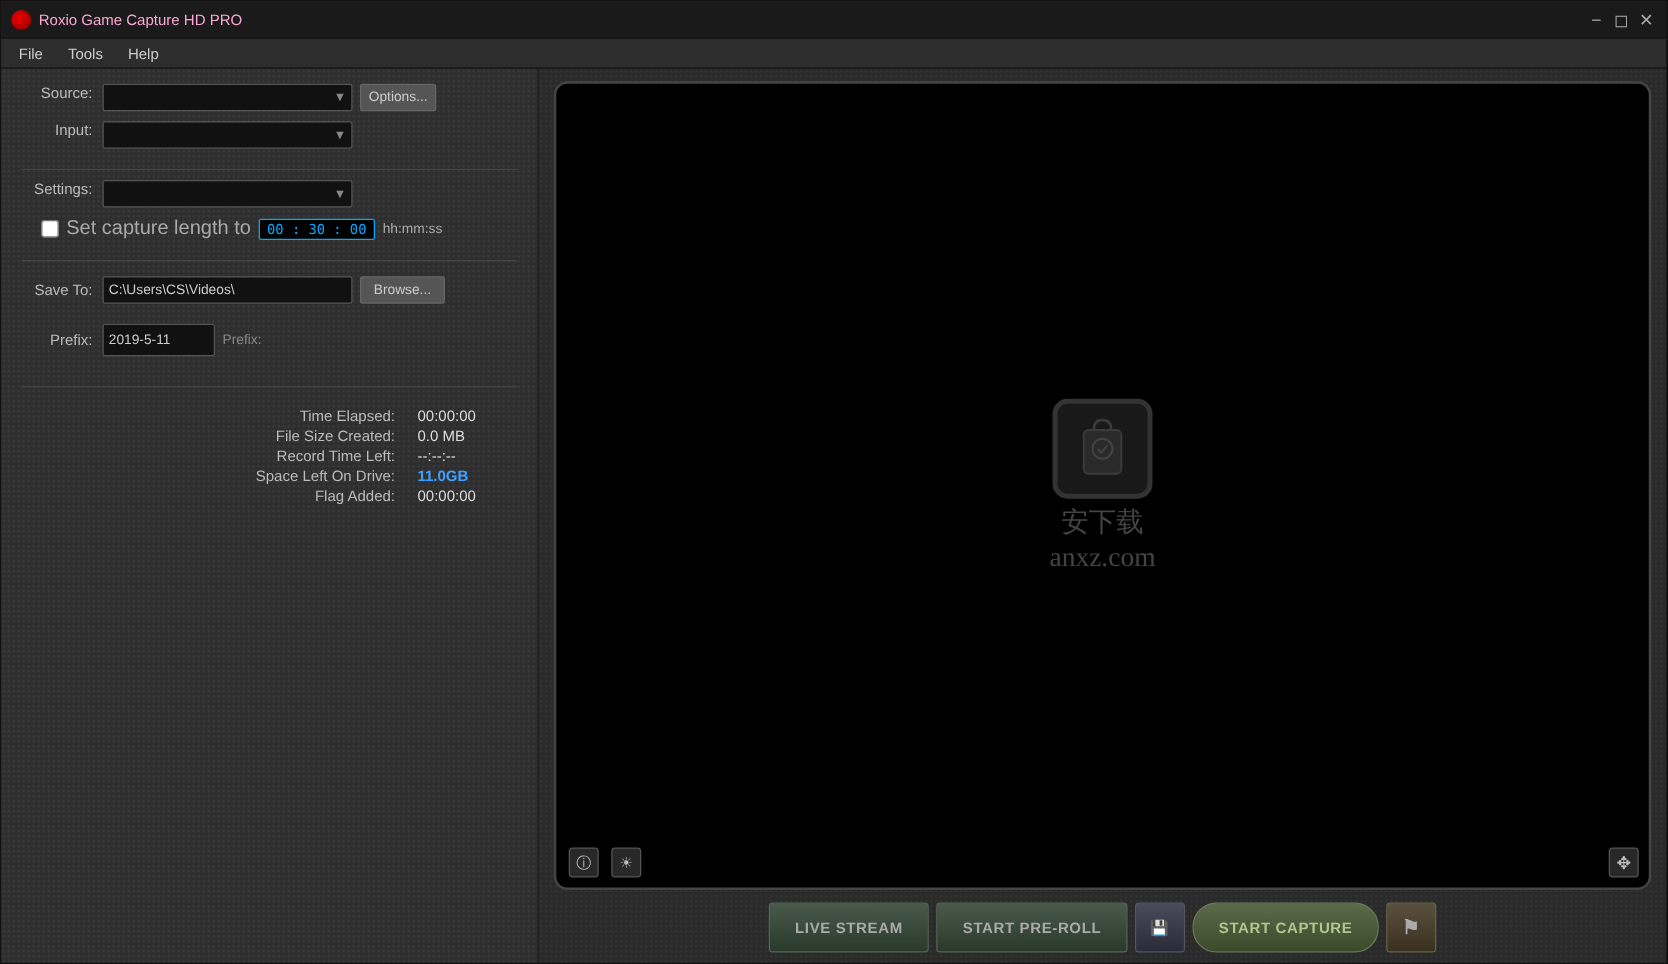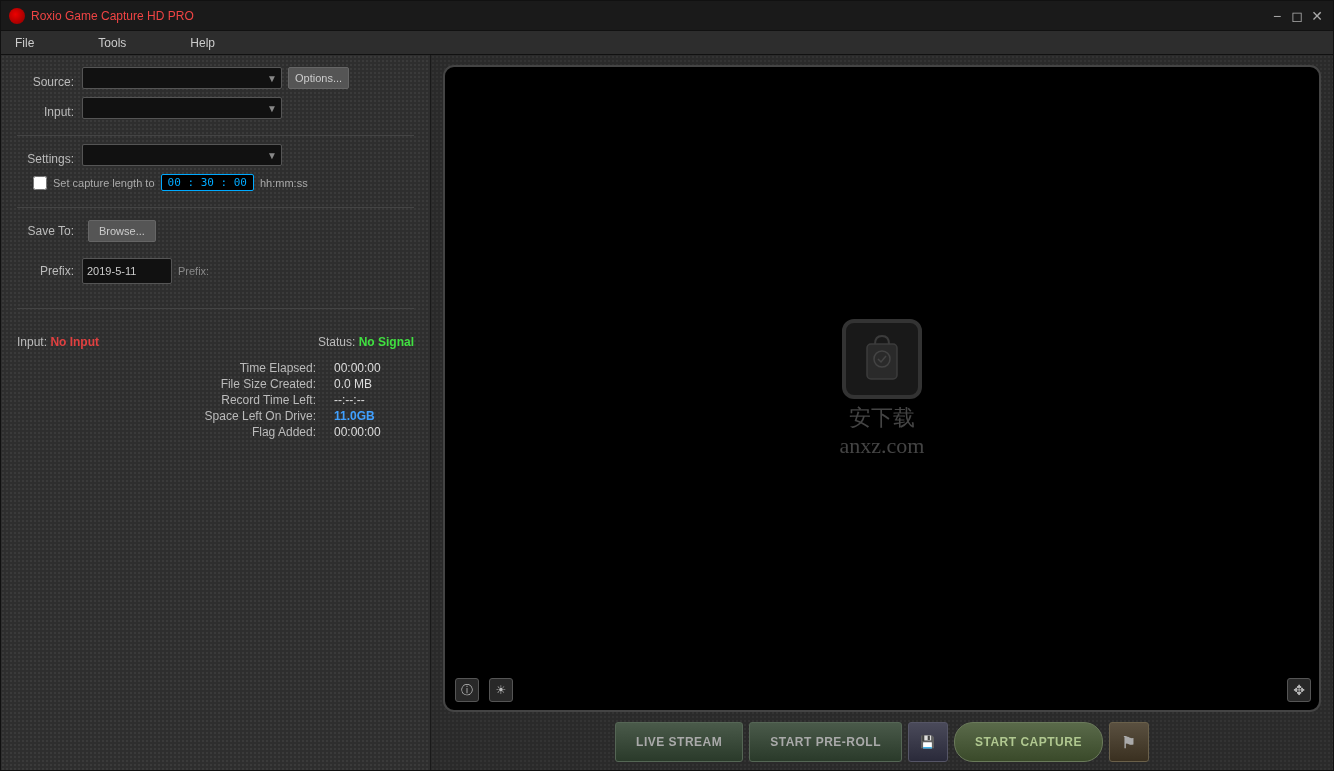--- a/index.html
+++ b/index.html
@@ -23,21 +23,21 @@
       border-bottom: 1px solid #111;
     }
     #titlebar .app-icon {
       width: 16px; height: 16px;
       background: radial-gradient(circle at 40% 40%, #e00, #800);
       border-radius: 50%;
       margin-right: 6px;
       flex-shrink: 0;
     }
     #titlebar .title-text {
-      color: #ef4444;
+      color: #f9a8d4;
       font-size: 12px;
       flex: 1;
     }
     .title-controls {
       display: flex;
       gap: 4px;
     }
     .title-btn {
       width: 16px; height: 16px;
       background: none;
@@ -50,21 +50,20 @@
     }
 
     
     #menubar {
       background: #2d2d2d;
       height: 24px;
       display: flex;
       align-items: center;
       padding: 0 4px;
       border-bottom: 1px solid #111;
-      gap: 44px;
     }
     .menu-item {
       padding: 2px 10px;
       color: #ccc;
       cursor: pointer;
       font-size: 12px;
     }
 
     
     #main-layout {
@@ -80,21 +79,21 @@
       background-size: 4px 4px;
       padding: 12px 16px;
       border-right: 1px solid #1a1a1a;
       display: flex;
       flex-direction: column;
       gap: 0;
     }
 
     .form-row {
       display: flex;
-      align-items: flex-end;
+      align-items: flex-start;
       margin-bottom: 8px;
     }
     .form-label {
       width: 65px;
       color: #bbb;
       font-size: 12px;
       text-align: right;
       padding-right: 8px;
       flex-shrink: 0;
     }
@@ -139,21 +138,21 @@
       gap: 6px;
       margin-bottom: 8px;
       padding-left: 16px;
     }
     .capture-checkbox {
       width: 14px; height: 14px;
       accent-color: #555;
     }
     .capture-length-label {
       color: #aaa;
-      font-size: 11px;
+      font-size: 16px;
     }
     .time-display {
       background: #000;
       border: 1px solid #0af;
       color: #0af;
       font-size: 11px;
       padding: 1px 6px;
       font-family: monospace;
       border-radius: 2px;
     }
@@ -459,43 +458,32 @@
       <span class="capture-length-label">Set capture length to</span>
       <span class="time-display">00 : 30 : 00</span>
       <span class="hhmm-label">hh:mm:ss</span>
     </div>
 
     <div class="divider"></div>
 
     <div class="save-section">
       <div class="save-row">
         <span class="save-label">Save To:</span>
+        <input type="text" class="path-input" value="C:\Users\CS\Videos\" style="">
         <button class="browse-btn">Browse...</button>
       </div>
       <div class="save-row">
         <span class="save-label">Prefix:</span>
         <input type="text" class="prefix-input" value="2019-5-11" style="">
         <span class="prefix-hint">Prefix:</span>
       </div>
     </div>
 
     <div class="divider"></div>
 
-    <div class="status-section">
-      <div class="status-row">
-        <div>
-          <span class="status-left">Input:</span>
-          <span class="no-input-text">No Input</span>
-        </div>
-        <div>
-          <span class="status-left">Status:</span>
-          <span class="no-signal-text">No Signal</span>
-        </div>
-      </div>
-    </div>
 
     <div class="stats-section">
       <div class="stats-row">
         <span class="stats-label">Time Elapsed:</span>
         <span class="stats-value">00:00:00</span>
       </div>
       <div class="stats-row">
         <span class="stats-label">File Size Created:</span>
         <span class="stats-value">0.0 MB</span>
       </div>

